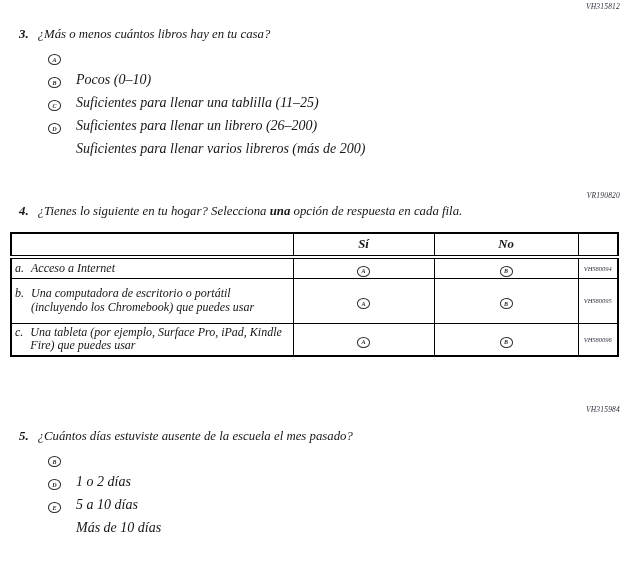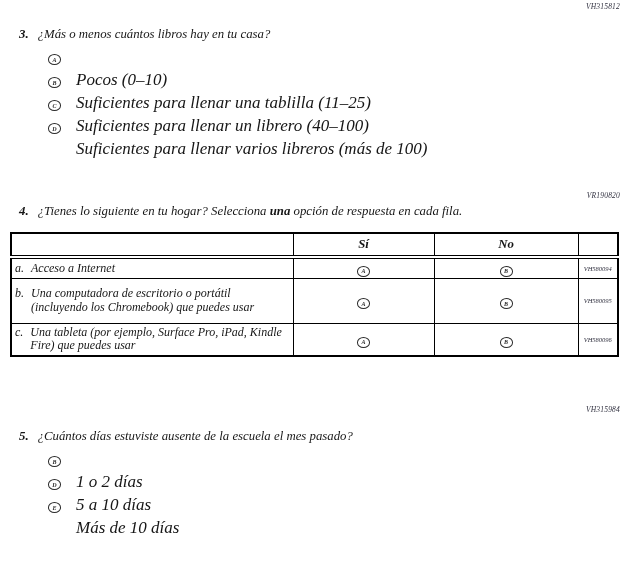--- a/index.html
+++ b/index.html
@@ -19,21 +19,21 @@
   .code-line { text-align: right; padding-right: 6px; font-size: 7.5px; line-height: 9px; color: #30303f; letter-spacing: 0.2px; }
 
   .q-row { display: flex; gap: 9px; margin-left: 19px; font-size: 12.8px; line-height: 15px; }
   #sec-q3 .q-row { margin-top: 16px; }
   #sec-q4 .q-row { margin-top: 4px; }
   #sec-q5 .q-row { margin-top: 15px; }
   .q-num { font-weight: bold; }
 
   .options { margin-left: 48px; margin-top: 6px; }
   .option { display: flex; align-items: center; gap: 15px; height: 23px; }
-  .opt-label { font-size: 17px; white-space: nowrap; margin-top: 41px; }
+  .opt-label { font-size: 14px; white-space: nowrap; margin-top: 41px; }
 
   .bubble {
     display: inline-flex; align-items: center; justify-content: center;
     width: 13px; height: 10.5px;
     border: 1px solid #2b2b2b; border-radius: 50%;
     font-size: 6px; font-weight: bold; line-height: 1;
     flex-shrink: 0; color: #2b2b2b;
     cursor: pointer;
   }
 
@@ -72,25 +72,25 @@
     <div class="option">
       <span class="bubble">A</span>
       <span class="opt-label">Pocos (0–10)</span>
     </div>
     <div class="option">
       <span class="bubble">B</span>
       <span class="opt-label">Suficientes para llenar una tablilla (11–25)</span>
     </div>
     <div class="option">
       <span class="bubble">C</span>
-      <span class="opt-label">Suficientes para llenar un librero (40–100)</span>
+      <span class="opt-label">Suficientes para llenar un librero (26–200)</span>
     </div>
     <div class="option">
       <span class="bubble">D</span>
-      <span class="opt-label">Suficientes para llenar varios libreros (más de 100)</span>
+      <span class="opt-label">Suficientes para llenar varios libreros (más de 200)</span>
     </div>
   </div>
 </div>
 
 <div class="section" id="sec-q4">
   <div class="code-line">VR190820</div>
   <div class="q-row">
     <span class="q-num">4.</span>
     <span class="q-text"><span>¿Tienes lo siguiente en tu hogar? Selecciona </span><b>una</b><span> opción de respuesta en cada fila.</span></span>
   </div>

